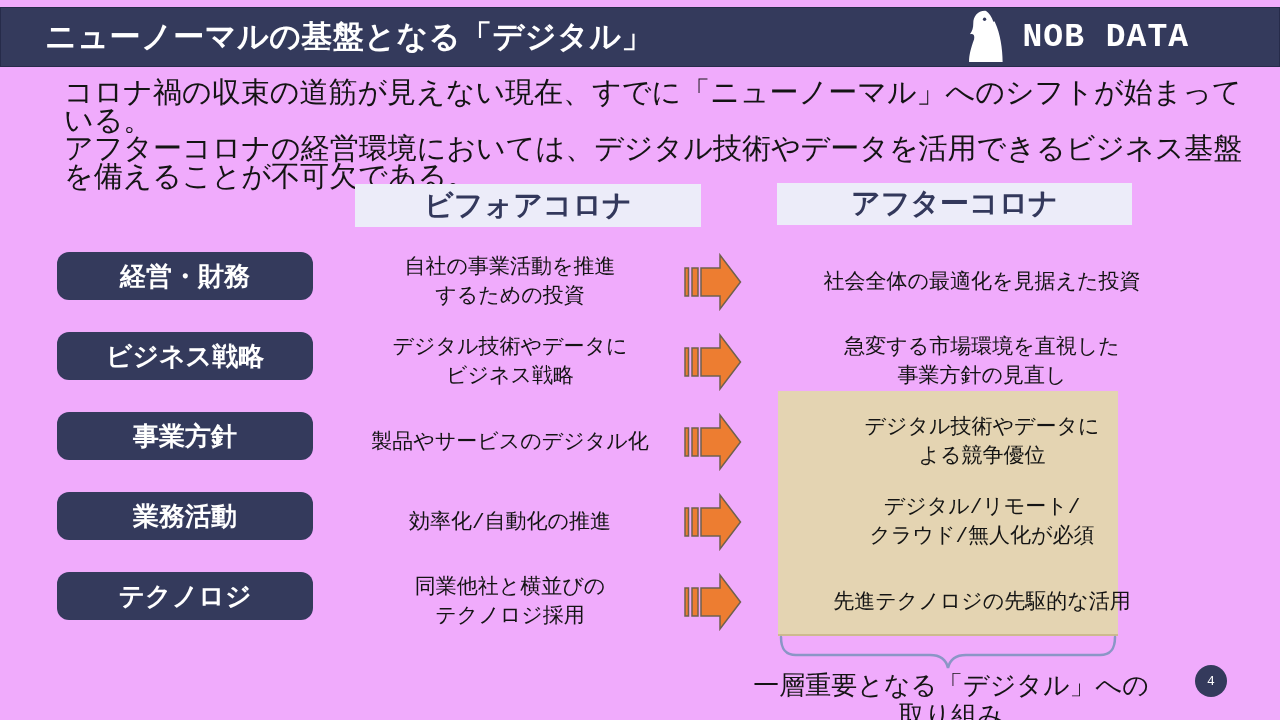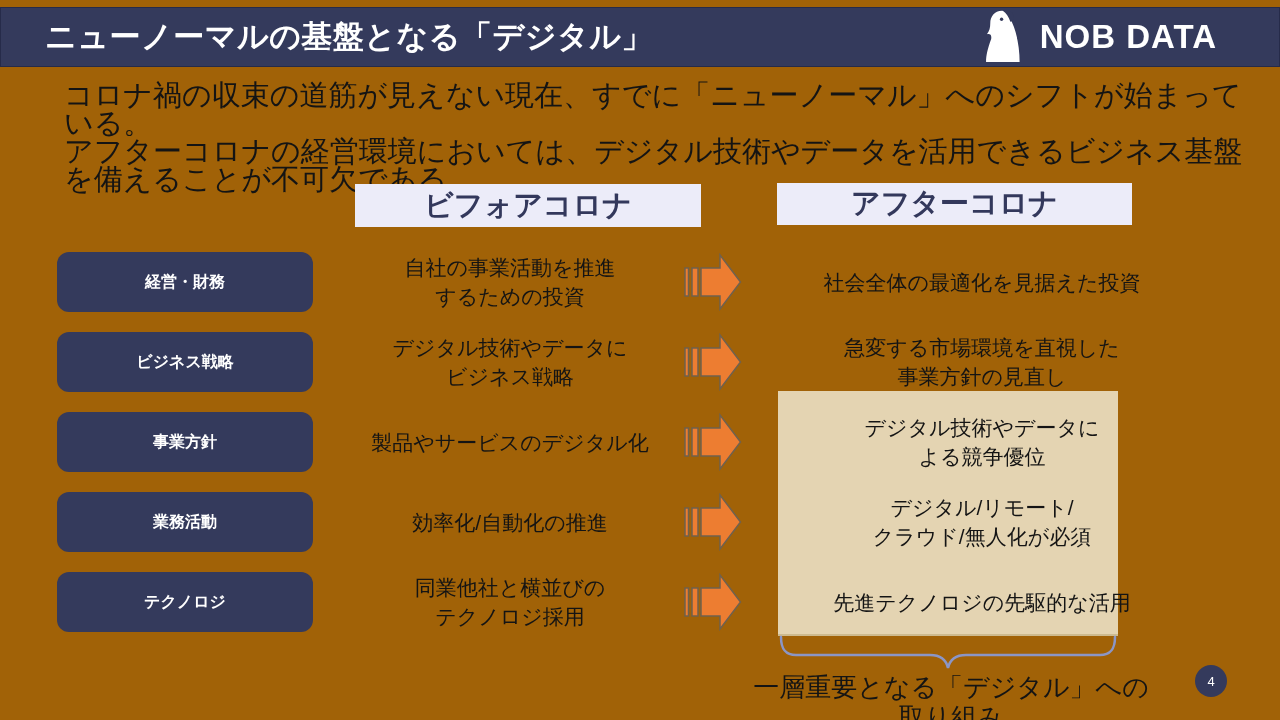--- a/index.html
+++ b/index.html
@@ -1,50 +1,50 @@
 <!DOCTYPE html>
 <html style="--navy: #343A5C; --navy_dark: #262B4A; --lavender: #ECECF9; --header_text: #33385C; --tan: #E4D4B2; --tan_border: #CDBA8F; --orange: #ED7D31; --arrow_outline: #6F614E; --brace: #8B96C6; --text: #141414;"><head>
 <meta charset="utf-8">
 <style>
   html,body{margin:0;padding:0;background:#888;}
   .slide{
-    position:relative;width:1280px;height:720px;background:#a16207;overflow:hidden;
-    font-family:Liberation Sans, sans-serif;color:var(--text,#141414);
+    position:relative;width:1280px;height:720px;background:#f0abfc;overflow:hidden;
+    font-family:Liberation Mono, monospace;color:var(--text,#141414);
   }
   
   .title-bar{
     position:absolute;left:0;top:7px;width:1278px;height:58px;
     background:var(--navy,#343A5C);border:1px solid var(--navy_dark,#262B4A);
     display:flex;align-items:center;justify-content:space-between;
   }
   .title-bar h1{
     margin:0 0 0 44px;font-size:31px;font-weight:bold;color:#fff;letter-spacing:.5px;
   }
-  .logo{display:flex;align-items:center;gap:12px;margin-right:62px;}
+  .logo{display:flex;align-items:center;gap:12px;margin-right:90px;}
   .logo svg{width:52px;height:52px;margin-bottom:2px;}
   .logo .logo-text{font-size:33px;font-weight:800;color:#fff;letter-spacing:1px;}
   
   .intro{
     position:absolute;left:55px;top:72px;margin:9px;font-size:29px;line-height:28px;
     white-space:pre-line;
   }
   
   .col-header{
     position:absolute;top:184px;height:43px;background:var(--lavender,#ECECF9);
     color:var(--header_text,#33385C);font-size:29px;font-weight:bold;
     display:flex;align-items:center;justify-content:center;
   }
   .col-header.before{left:355px;width:346px;}
   .col-header.after{left:777px;width:355px;height:42px;top:183px;}
   
   .r0{--cy:282px}.r1{--cy:362px}.r2{--cy:442px}.r3{--cy:522px}.r4{--cy:602px}
   .cat-box{
-    position:absolute;left:57px;width:256px;height:60px;top:calc(var(--cy) - 30px);
+    position:absolute;left:57px;width:256px;height:48px;top:calc(var(--cy) - 30px);
     background:var(--navy,#343A5C);border-radius:12px;color:#fff;
-    font-size:16px;font-weight:bold;display:flex;align-items:center;justify-content:center;
+    font-size:26px;font-weight:bold;display:flex;align-items:center;justify-content:center;
   }
   .cell{
     position:absolute;width:340px;height:64px;top:calc(var(--cy) - 32px);
     font-size:21px;line-height:29px;text-align:center;white-space:pre-line;
     display:flex;align-items:center;justify-content:center;
   }
   .before-cell{left:340px;}
   .after-cell{left:812px;}
   .arrow{position:absolute;left:684px;width:58px;height:58px;top:calc(var(--cy) - 29px);}
   .arrow .shape{fill:var(--orange,#ED7D31);stroke:var(--arrow_outline,#6F614E);stroke-width:1.5;}

